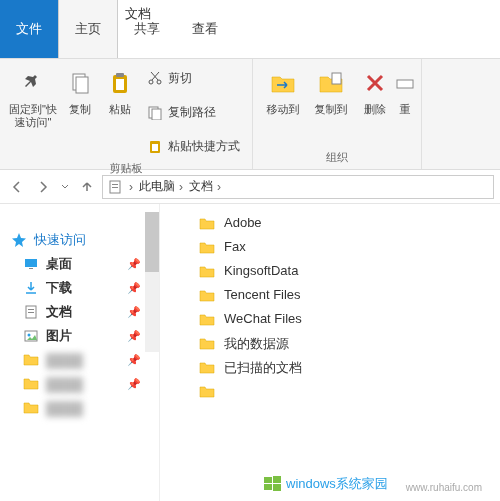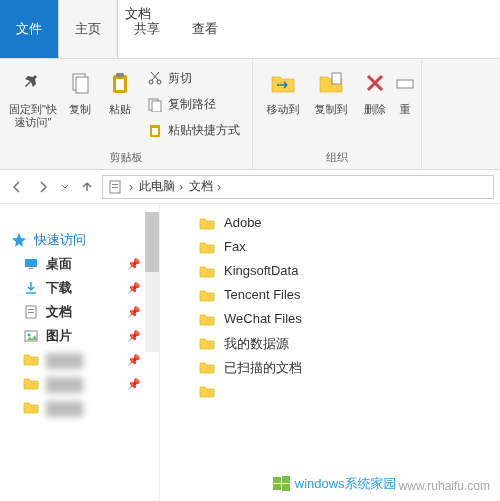--- a/index.html
+++ b/index.html
@@ -13,42 +13,42 @@
   .tab.file { background: #1979ca; color: #fff; }
   .tab.active { border: 1px solid #ccc; border-bottom: none; background: #f5f5f5; }
   .ribbon { height: 112px; background: #f5f5f5; border-top: 1px solid #ddd; border-bottom: 1px solid #ddd; display: flex; position: relative; }
   .rgroup { display: flex; flex-direction: column; align-items: center; padding: 4px 6px 2px 6px; border-right: 1px solid #e0e0e0; }
   .rgroup .row { display: flex; align-items: flex-start; }
   .rgroup .glabel { font-size: 11px; color: #666; margin-top: auto; padding-bottom: 2px; }
   .bigbtn { width: 54px; display: flex; flex-direction: column; align-items: center; padding: 4px 2px; font-size: 11px; color: #444; text-align: center; line-height: 1.2; cursor: pointer; }
   .bigbtn .ic { width: 32px; height: 32px; margin-bottom: 4px; display: flex; align-items: center; justify-content: center; }
   .smallbtn { display: flex; align-items: center; font-size: 12px; color: #444; padding: 2px 4px; cursor: pointer; }
   .smallbtn .ic { width: 18px; height: 18px; margin-right: 4px; display:flex; align-items:center; justify-content:center; }
-  .smallcol { display:flex; flex-direction:column; gap:4px; padding:4px 2px; }
+  .smallcol { display:flex; flex-direction:column; gap:12px; padding:4px 2px; }
   .navbar { height: 34px; border-bottom: 1px solid #e5e5e5; display: flex; align-items: center; padding: 0 6px; gap:4px; }
   .navbtn { width:22px; height:22px; display:flex; align-items:center; justify-content:center; color:#777; cursor:pointer; }
   .crumbs { flex:1; border:1px solid #ccc; height:24px; display:flex; align-items:center; padding:0 4px; gap:2px; }
   .crumb { display:flex; align-items:center; font-size:12px; color:#333; cursor:pointer; }
   .crumb .chev { margin:0 4px; color:#666; }
   .content { display:flex; height: calc(501px - 28px - 30px - 112px - 34px); }
   .navpane { width: 160px; border-right:1px solid #eee; padding: 24px 0 0 4px; position:relative; }
   .navitem { display:flex; align-items:center; padding:3px 4px 3px 18px; font-size:13px; cursor:pointer;font-weight:bold; }
   .navitem.qal { padding-left:6px; color:#1979ca; font-weight:500; }
   .navitem .ic { width:18px; height:18px; margin-right:6px; display:flex; align-items:center; justify-content:center; }
   .pin { margin-left:auto; margin-right:14px; color:#888; font-size:11px; }
   .scrollbar { position:absolute; right:0; top:8px; width:14px; height:140px; background:#f0f0f0; }
   .scrollbar .thumb { width:100%; height:60px; background:#c8c8c8; }
   .listpane { flex:1; padding:8px 0 0 8px; }
   .colhead { font-size:12px; color:#333; padding: 4px 0 8px 46px; }
   .listitem { display:flex; align-items:flex-start; padding:3px 0 3px 30px; font-size:13px; cursor:pointer; }
   .listitem .ic { width:18px; height:18px; margin-right:8px; display:flex; align-items:center; justify-content:center; }
   .folder-svg { fill:#ffcf48; stroke:#d9a400; stroke-width:0.5; }
-  .watermark { position:absolute; right:6px; bottom:6px; display:flex; align-items:center; font-size:13px; color:#2aa0e8; font-family:"Segoe UI",sans-serif; background:rgba(255,255,255,.8); padding:2px 4px; }
+  .watermark { position:absolute; right:14px; bottom:6px; display:flex; align-items:center; font-size:13px; color:#2aa0e8; font-family:"Segoe UI",sans-serif; background:rgba(255,255,255,.8); padding:2px 4px; }
   .wm-logo { width:18px; height:18px; margin-right:4px; }
-  .wm-sub { font-size:12px; color:#aaa; margin-left:2px; align-self:flex-end; }
+  .wm-sub { font-size:10px; color:#aaa; margin-left:18px; align-self:flex-end; }
   .blur { filter: blur(3px); color:#bbb; }
 </style>
 </head>
 <body>
 
 <div class="titlebar">
   <span class="tb-ico">
     <svg width="16" height="16" viewBox="0 0 16 16">
         <path class="folder-svg" d="M1 3h5l1 2h8v8H1z"></path>
       </svg>

